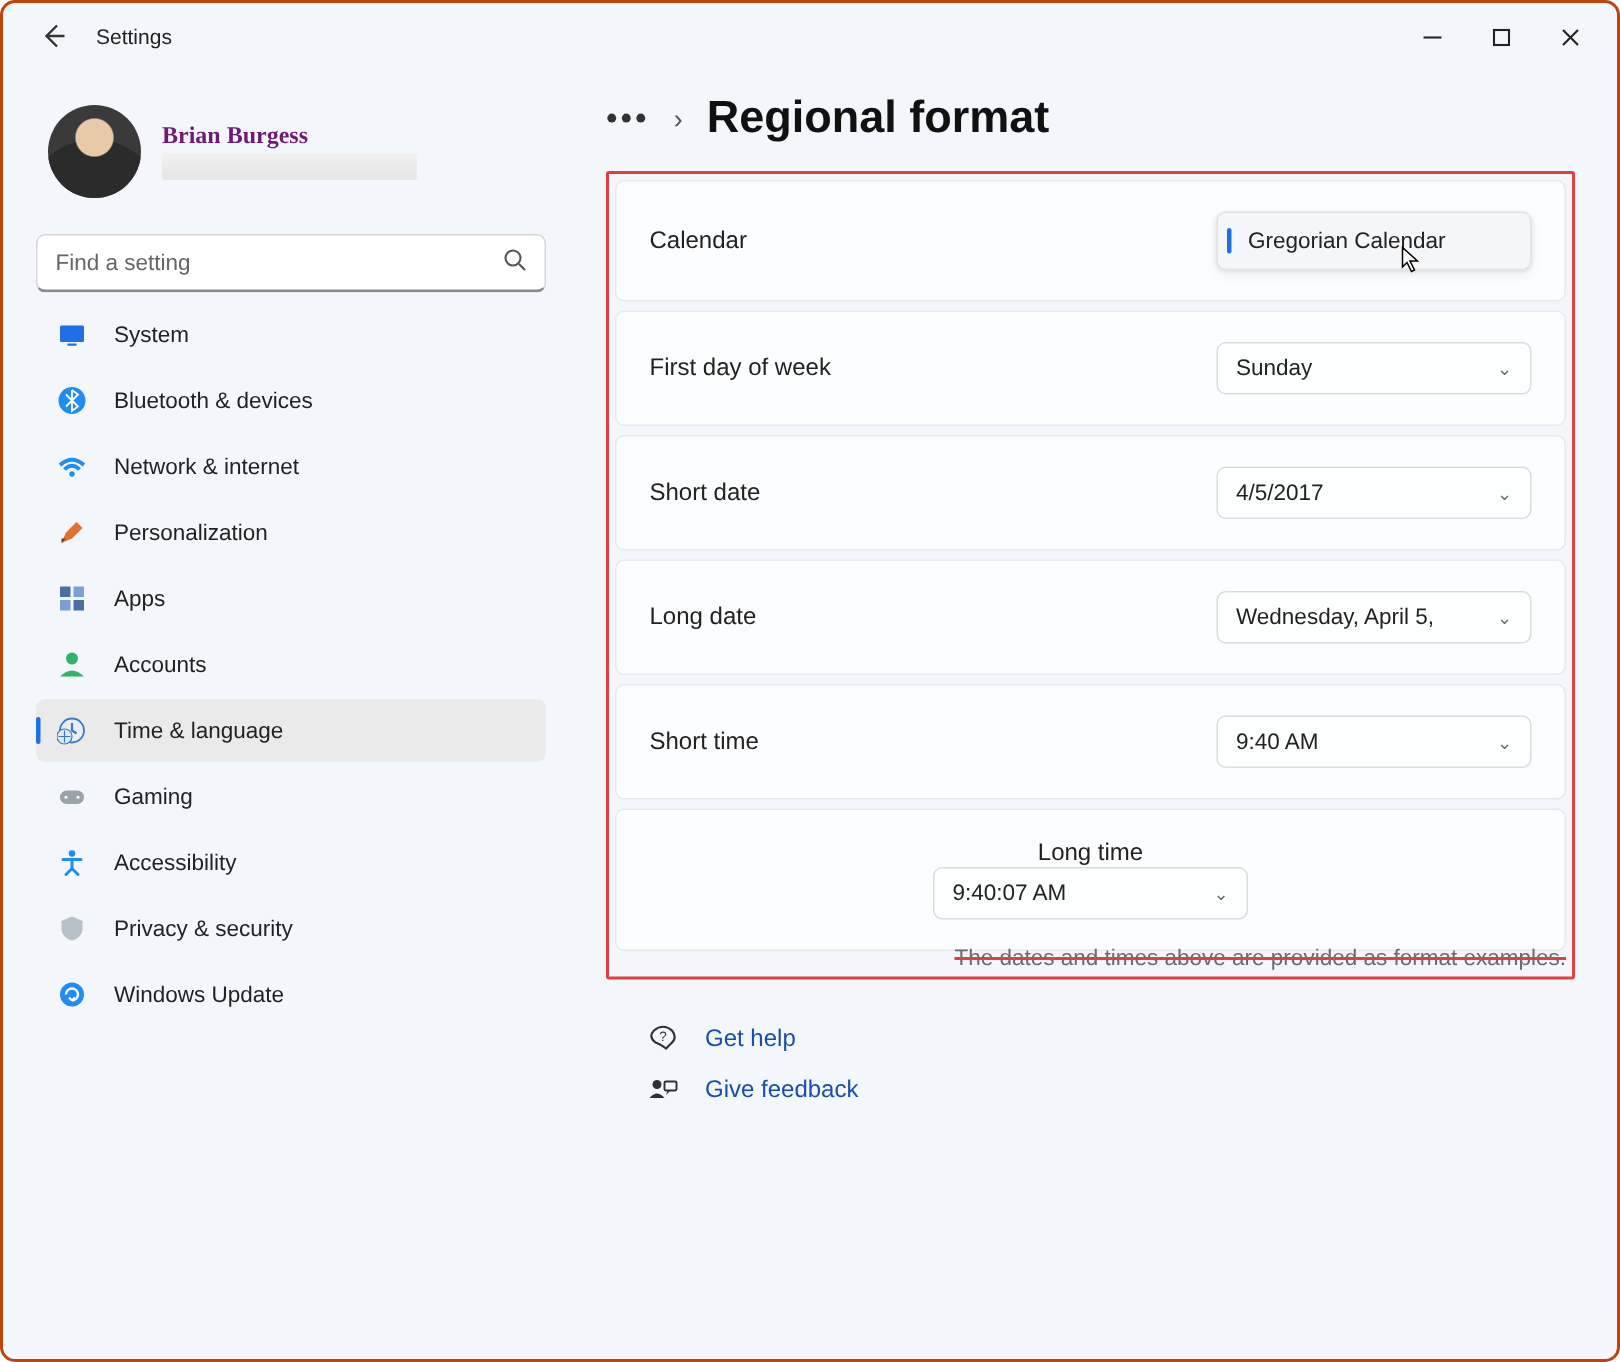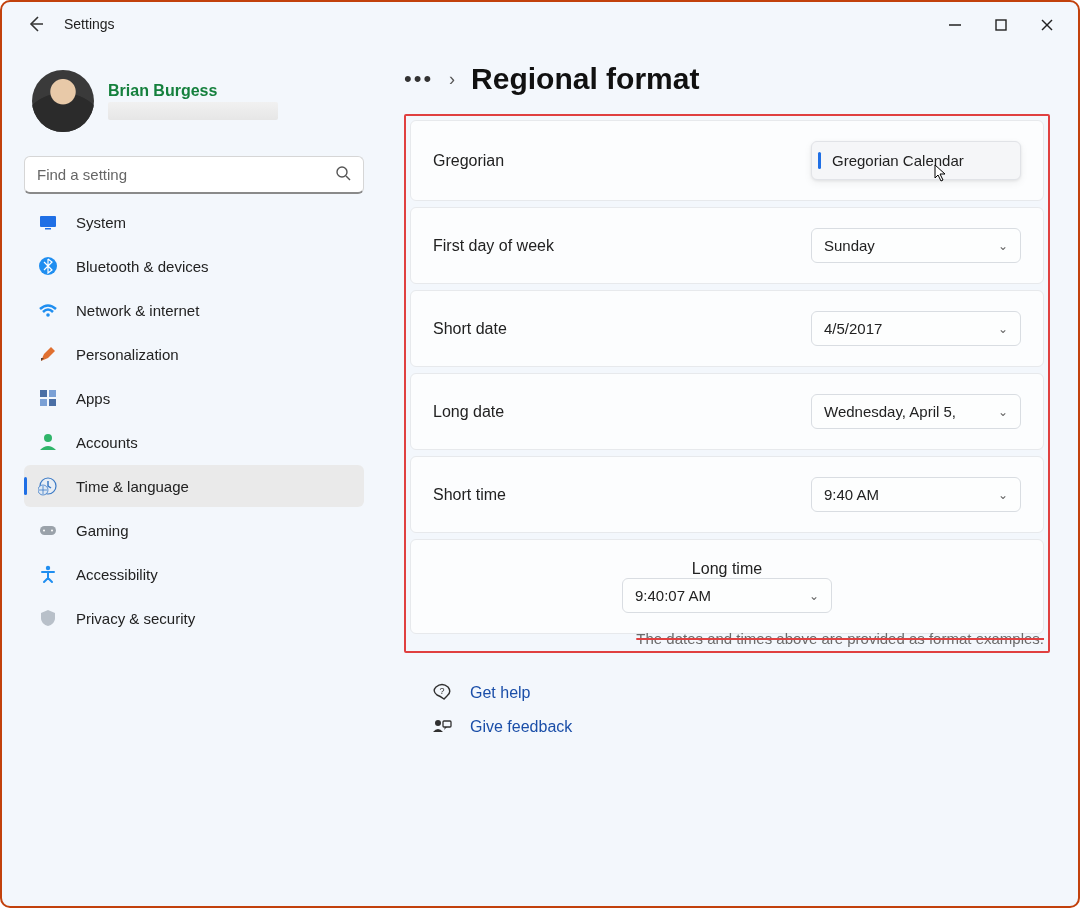--- a/index.html
+++ b/index.html
@@ -27,21 +27,21 @@
   }
   .back-arrow { width: 20px; height: 20px; color:#333; }
   .app-title { font-size: 14px; color:#222; }
   .body { flex:1; display:flex; padding: 10px 22px 20px 22px; gap: 20px; }
   
   .sidebar { width: 340px; display:flex; flex-direction:column; gap: 2px; }
   .profile { display:flex; align-items:center; gap:14px; margin: 12px 0 22px 8px; }
   .avatar { width:62px; height:62px; border-radius:50%; background:#3a3a3a; position:relative; overflow:hidden; }
   .avatar::after{ content:""; position:absolute; inset:0; background: radial-gradient(circle at 50% 35%, #e8c9a8 0 24%, transparent 26%), radial-gradient(circle at 50% 110%, #2b2b2b 0 60%, transparent 61%); }
   .profile-text { display:flex; flex-direction:column; }
-  .profile-name { font-weight:600; font-size:16px; color:#15803d; }
+  .profile-name { font-weight:600; font-size:16px; color:#701a75;font-family:Liberation Serif, serif; }
   .profile-sub { width: 170px; height: 18px; background: linear-gradient(#f1f1f1,#e6e6e6); border-radius:2px; margin-top:2px; }
   .search {
     display:flex; align-items:center; justify-content:space-between;
     background:#fff; border:1px solid #d6d6d6; border-bottom:2px solid #8a8a8a;
     border-radius:6px; padding: 8px 12px; margin-bottom: 5px; color:#666; font-size:15px;
   }
   .nav { display:flex; flex-direction:column; gap:2px; }
   .nav-item {
     display:flex; align-items:center; gap:18px;
     height:42px; padding: 0 12px 0 14px;
@@ -254,36 +254,46 @@
 
         <div class="nav-item">
           <span class="nav-icon">
               <svg viewBox="0 0 20 20">
                 <path d="M10 2 L17 5 V10 C17 14 14 17 10 18 C6 17 3 14 3 10 V5 Z" fill="#b8c0c9"></path>
               </svg>
             </span>
           <span>Privacy &amp; security</span>
         </div>
 
+        <div class="nav-item">
+          <span class="nav-icon">
+              <svg viewBox="0 0 20 20">
+                <circle cx="10" cy="10" r="8" fill="#1f8ef0"></circle>
+                <path d="M6 10 A4 4 0 1 1 10 14" stroke="#fff" stroke-width="1.6" fill="none"></path>
+                <path d="M10 14 L8 12 M10 14 L12 12" stroke="#fff" stroke-width="1.6"></path>
+              </svg>
+            </span>
+          <span>Windows Update</span>
+        </div>
 
       </div>
     </div>
 
     <div class="main">
 
       <div class="breadcrumb-row">
         <span class="ellipsis">•••</span>
         <span class="chevron">›</span>
         <span class="page-title">Regional format</span>
       </div>
 
       <div class="highlight-box">
 
         <div class="setting-row" style="position:relative;">
-          <span class="setting-label">Gregorian</span>
+          <span class="setting-label">Calendar</span>
           <div class="combo calendar" style="position:relative;">
             <span style="padding-left:6px;">Gregorian Calendar</span>
             <svg class="cursor" style="left:122px; top:22px;" viewBox="0 0 14 18">
                 <path d="M1 1 L1 14 L4 11 L7 17 L9 16 L6 10 L11 10 Z" fill="#fff" stroke="#000" stroke-width="1"></path>
               </svg>
           </div>
         </div>
 
         <div class="setting-row">
           <span class="setting-label">First day of week</span>

